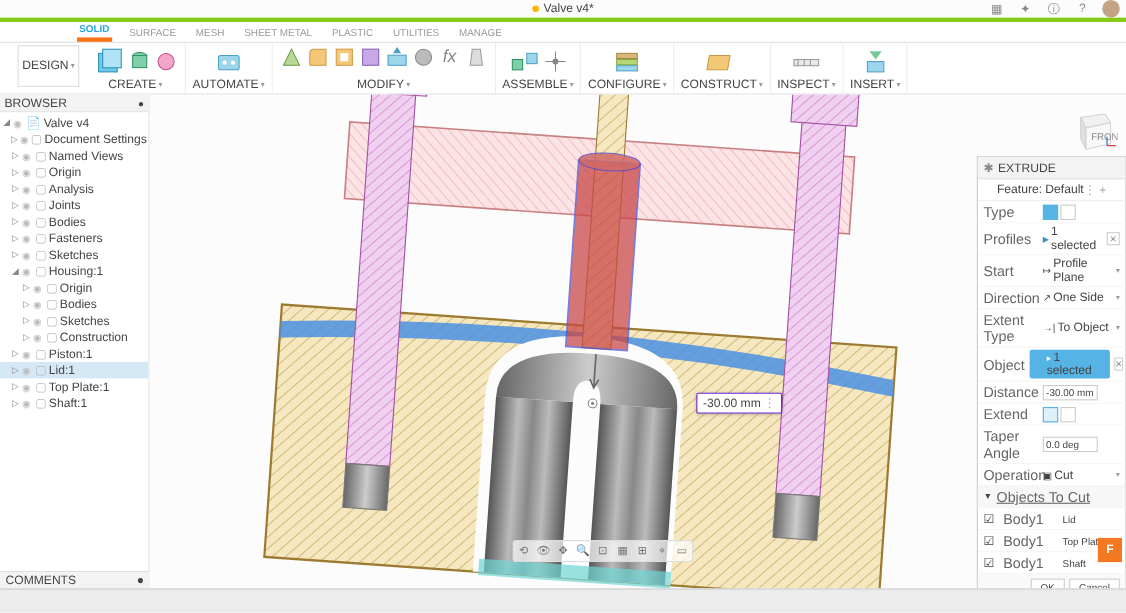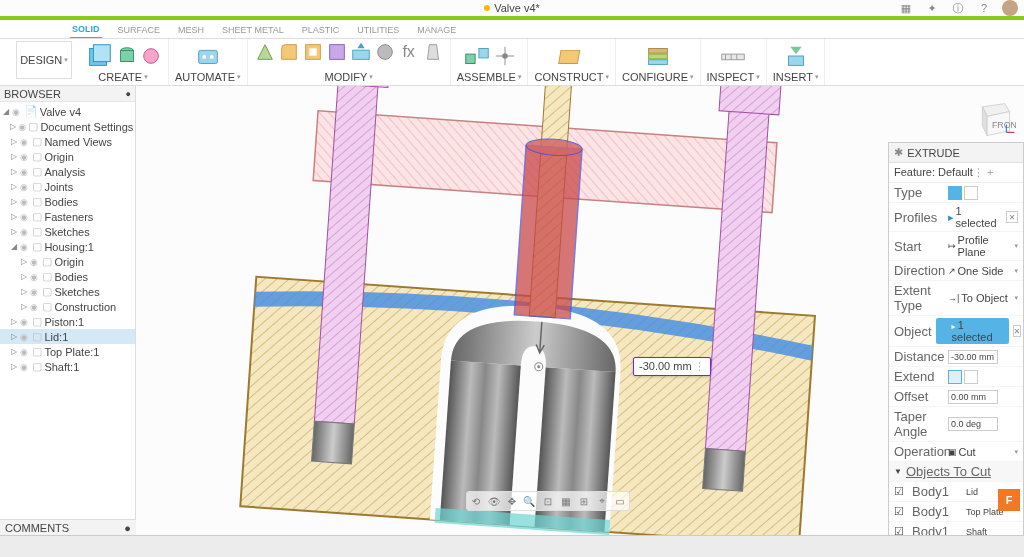--- a/index.html
+++ b/index.html
@@ -5,21 +5,21 @@
 *{box-sizing:border-box;margin:0;padding:0;font-family:"Segoe UI",Arial,sans-serif;font-size:11px;color:#444;}
 body{width:1024px;height:557px;overflow:hidden;background:#f6f6f6;position:relative;}
 .topbar{height:20px;background:#fcfcfc;border-bottom:4px solid #84cc16;display:flex;align-items:center;justify-content:center;position:relative;}
 .topbar .title{display:flex;align-items:center;gap:4px;font-size:11px;color:#555;}
 .topbar .dot{width:6px;height:6px;background:#ffb400;border-radius:50%;}
 .top-icons{position:absolute;right:6px;display:flex;gap:10px;align-items:center;}
 .top-icons span{width:16px;height:16px;display:flex;align-items:center;justify-content:center;color:#888;}
 .top-icons .avatar{width:16px;height:16px;border-radius:50%;background:#c4a484;}
 .tabbar{height:19px;background:#fff;border-bottom:1px solid #ddd;display:flex;align-items:flex-end;padding-left:70px;gap:14px;}
 .tabbar .tab{font-size:9px;color:#999;padding:3px 2px;}
-.tabbar .tab.active{color:#2ba5d8;border-bottom:1px solid #f97316;font-weight:600;}
+.tabbar .tab.active{color:#2ba5d8;border-bottom:4px solid #f97316;font-weight:600;}
 .ribbon{height:47px;background:#fff;border-bottom:1px solid #ddd;display:flex;align-items:flex-end;padding:0 10px;gap:0;}
 .ribbon-group{display:flex;flex-direction:column;align-items:center;padding:2px 6px;border-right:1px solid #eee;height:46px;justify-content:space-between;}
 .rg-icons{display:flex;gap:2px;align-items:center;}
 .rg-label{font-size:8px;color:#999;display:flex;align-items:center;gap:2px;}
 .ic{width:22px;height:22px;display:flex;align-items:center;justify-content:center;}
 .ic.big{width:30px;height:30px;}
 .ic svg{width:100%;height:100%;}
 .design-btn{width:56px;height:38px;border:1px solid #ddd;background:#fff;font-size:9px;color:#666;display:flex;align-items:center;justify-content:center;gap:2px;}
 .workspace{position:absolute;top:86px;left:0;right:0;bottom:22px;display:flex;}
 .browser{width:136px;background:#fff;border-right:1px solid #ddd;display:flex;flex-direction:column;}
@@ -30,21 +30,21 @@
 .tree-item .eye{width:10px;color:#bbb;font-size:9px;}
 .tree-item.sel{background:#d5e8f5;}
 .tree-item.lv1{padding-left:10px;}
 .tree-item.lv2{padding-left:20px;}
 .canvas{flex:1;position:relative;background:#fcfcfd;overflow:hidden;}
 .canvas svg{position:absolute;top:0;left:0;}
 .viewcube{position:absolute;top:8px;right:8px;width:48px;height:48px;}
 .prop{position:absolute;top:56px;right:0;width:136px;background:#fff;border:1px solid #ccc;font-size:9px;}
 .prop-hd{background:#f3f3f3;padding:3px 5px;display:flex;align-items:center;gap:4px;border-bottom:1px solid #e0e0e0;}
 .prop-hd .gear{color:#888;}
-.prop-sub{padding:3px 5px;display:flex;justify-content:flex-start;border-bottom:1px solid #eee;color:#555;}
+.prop-sub{padding:3px 5px;display:flex;justify-content:center;border-bottom:1px solid #eee;color:#555;}
 .prop-row{display:flex;align-items:center;padding:2px 5px;gap:4px;border-bottom:1px solid #f5f5f5;}
 .prop-row .lbl{width:50px;color:#666;font-size:13px;}
 .prop-row .val{flex:1;font-size:9px;color:#444;display:flex;align-items:center;gap:2px;}
 .chip{background:#55b3e6;color:#fff;padding:1px 16px;border-radius:2px;font-size:8px;}
 .xbtn{width:12px;height:12px;border:1px solid #ccc;display:flex;align-items:center;justify-content:center;font-size:8px;color:#888;}
 .input-mini{width:50px;height:14px;border:1px solid #ccc;background:#fff;padding:0 2px;font-size:9px;}
 .btnrow{display:flex;justify-content:flex-end;gap:4px;padding:4px 5px;background:#f9f9f9;}
 .btnrow button{padding:2px 8px;font-size:9px;border:1px solid #ccc;background:#fff;cursor:pointer;}
 .tooltip{position:absolute;left:497px;top:271px;background:#fff;border:1px solid #6d28d9;padding:2px 5px;font-size:9px;border-radius:2px;box-shadow:0 1px 3px rgba(0,0,0,.2);}
 .comments{position:absolute;bottom:22px;left:0;height:16px;width:136px;background:#f3f3f3;border-top:1px solid #ddd;font-size:9px;padding:2px 5px;color:#777;display:flex;justify-content:space-between;}
@@ -155,21 +155,21 @@
           <svg viewBox="0 0 24 24">
             <rect x="3" y="10" width="18" height="10" fill="#9dd6eb" stroke="#4a9fc4"></rect>
             <path d="M12 2 L8 8 L16 8 Z" fill="#4a9fc4"></path>
           </svg>
         </span>
       <span class="ic">
           <svg viewBox="0 0 24 24">
             <circle cx="12" cy="12" r="8" fill="#bbb" stroke="#888"></circle>
           </svg>
         </span>
-      <span class="ic" style="font-size:16px;color:#888;">fx</span>
+      <span class="ic" style="font-style:italic;font-size:16px;color:#888;">fx</span>
       <span class="ic">
           <svg viewBox="0 0 24 24">
             <path d="M8 4 L16 4 L18 20 L6 20 Z" fill="#ddd" stroke="#999"></path>
           </svg>
         </span>
     </div>
     <span class="rg-label">
         <span>MODIFY</span>
         <span class="tri">▾</span>
       </span>
@@ -192,41 +192,41 @@
     </div>
     <span class="rg-label">
         <span>ASSEMBLE</span>
         <span class="tri">▾</span>
       </span>
   </div>
   <div class="ribbon-group">
     <div class="rg-icons">
         <span class="ic big">
           <svg viewBox="0 0 32 32">
-            <rect x="6" y="10" width="20" height="14" fill="#f5c878" stroke="#c89840" transform="skewX(-10)"></rect>
-          </svg>
-        </span>
-      </div>
-    <span class="rg-label">
-        <span>CONSTRUCT</span>
-        <span class="tri">▾</span>
-      </span>
-  </div>
-  <div class="ribbon-group">
-    <div class="rg-icons">
-        <span class="ic big">
-          <svg viewBox="0 0 32 32">
             <rect x="6" y="8" width="20" height="5" fill="#d8b878" stroke="#a88840"></rect>
             <rect x="6" y="14" width="20" height="5" fill="#b8d878" stroke="#88a840"></rect>
             <rect x="6" y="20" width="20" height="5" fill="#9dd6eb" stroke="#4a9fc4"></rect>
           </svg>
         </span>
       </div>
     <span class="rg-label">
         <span>CONFIGURE</span>
+        <span class="tri">▾</span>
+      </span>
+  </div>
+  <div class="ribbon-group">
+    <div class="rg-icons">
+        <span class="ic big">
+          <svg viewBox="0 0 32 32">
+            <rect x="6" y="10" width="20" height="14" fill="#f5c878" stroke="#c89840" transform="skewX(-10)"></rect>
+          </svg>
+        </span>
+      </div>
+    <span class="rg-label">
+        <span>CONSTRUCT</span>
         <span class="tri">▾</span>
       </span>
   </div>
   <div class="ribbon-group">
     <div class="rg-icons">
         <span class="ic big">
           <svg viewBox="0 0 32 32">
             <rect x="4" y="14" width="24" height="6" fill="#e8e8e8" stroke="#999"></rect>
             <line x1="8" y1="14" x2="8" y2="20" stroke="#999"></line>
             <line x1="14" y1="14" x2="14" y2="20" stroke="#999"></line>
@@ -508,24 +508,20 @@
           <input class="input-mini" value="-30.00 mm" style="">
         </div>
       <div class="prop-row">
           <span class="lbl">Extend</span>
           <span class="val">
             <span style="border:1px solid #55b3e6;background:#dff0fa;width:14px;height:14px;display:inline-block;"></span>
             <span style="border:1px solid #ccc;width:14px;height:14px;display:inline-block;"></span>
           </span>
         </div>
       <div class="prop-row">
-          <span class="lbl">Offset</span>
-          <input class="input-mini" value="0.00 mm" style="">
-        </div>
-      <div class="prop-row">
           <span class="lbl">Taper Angle</span>
           <input class="input-mini" value="0.0 deg" style="">
         </div>
       <div class="prop-row">
           <span class="lbl">Operation</span>
           <span class="val">▣ <span>Cut</span></span>
           <span class="tri">▾</span>
         </div>
       <div class="prop-row" style="background:#f7f7f7;">
           <span style="font-size:8px;">▼</span>

